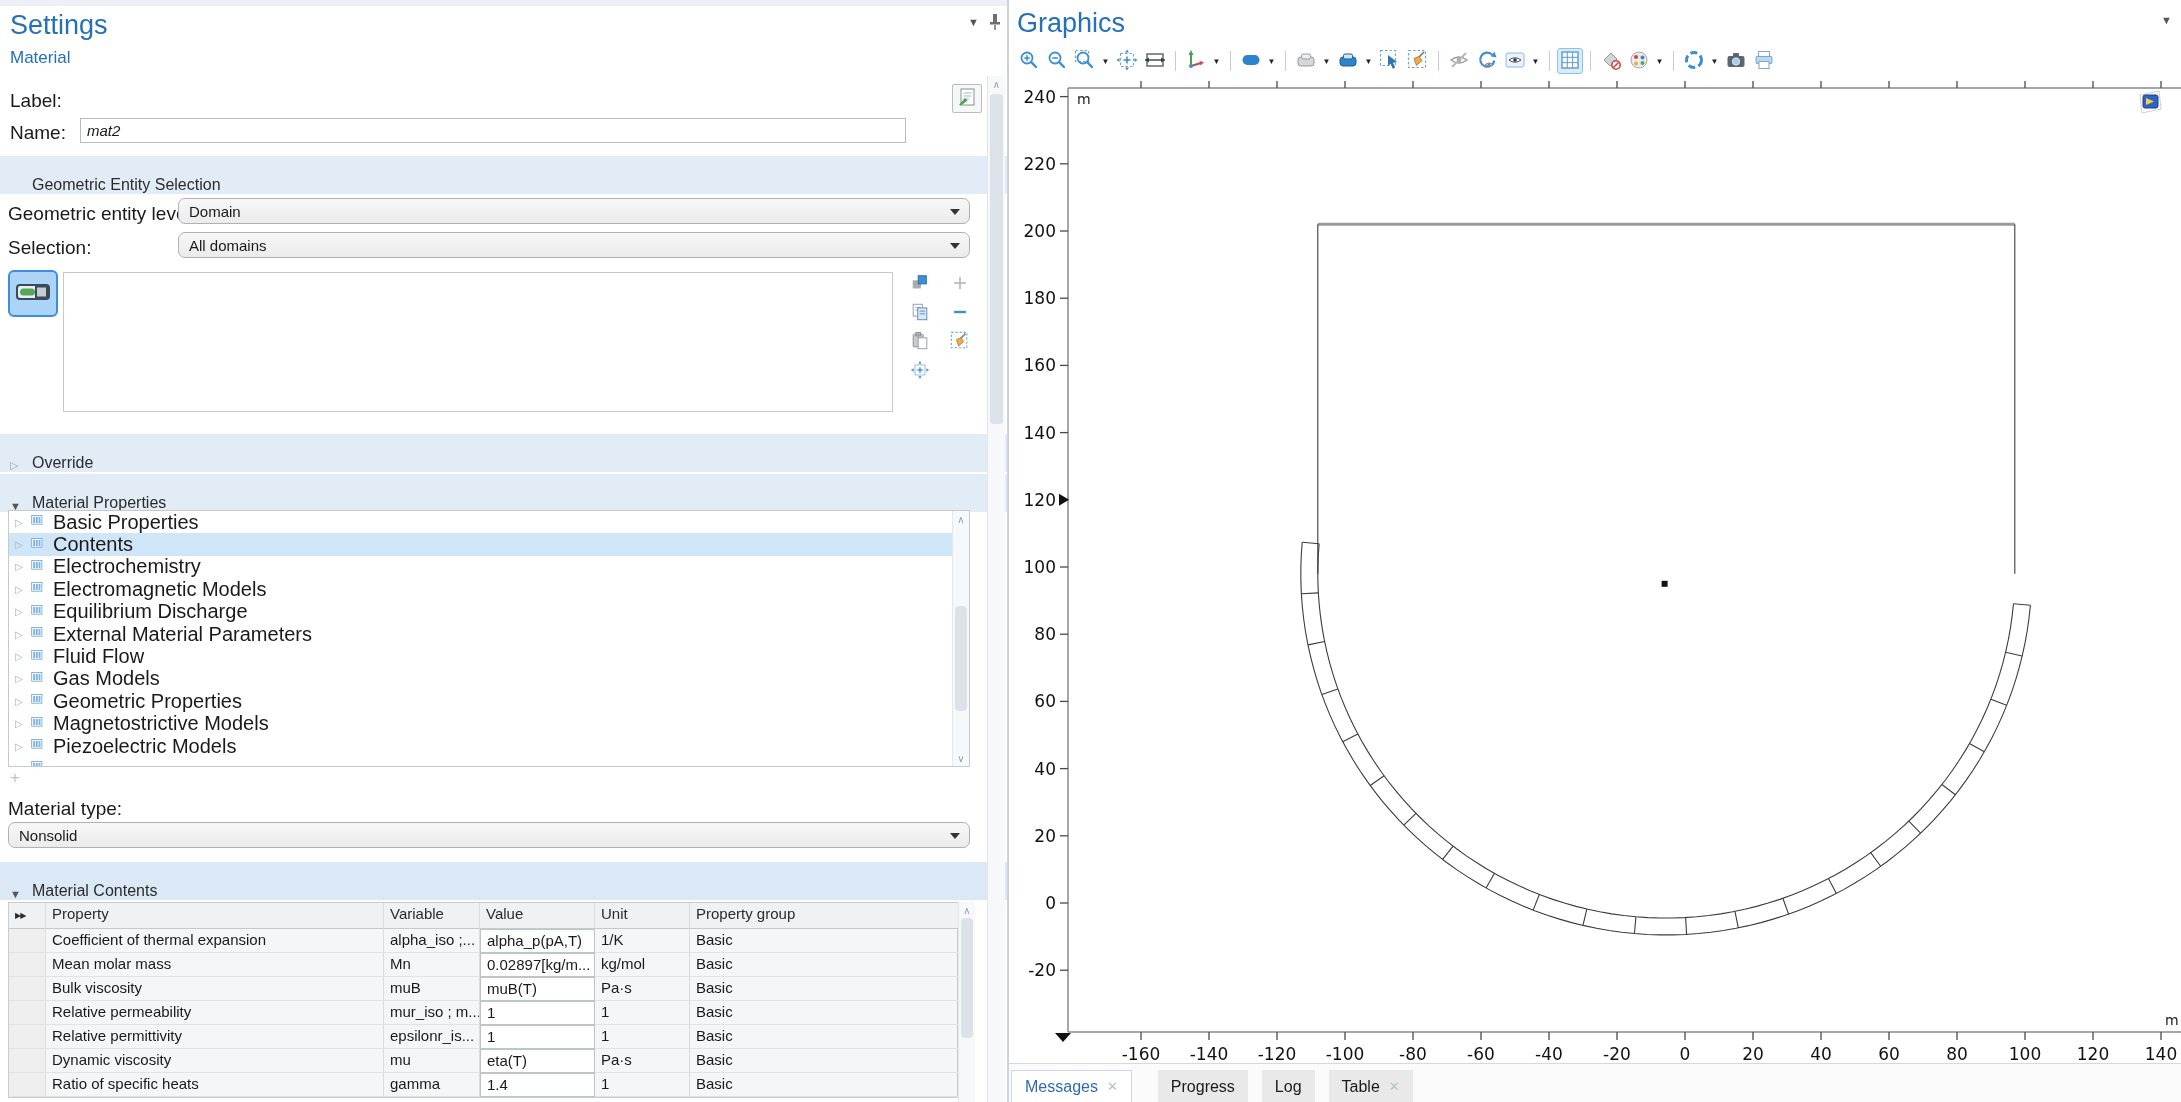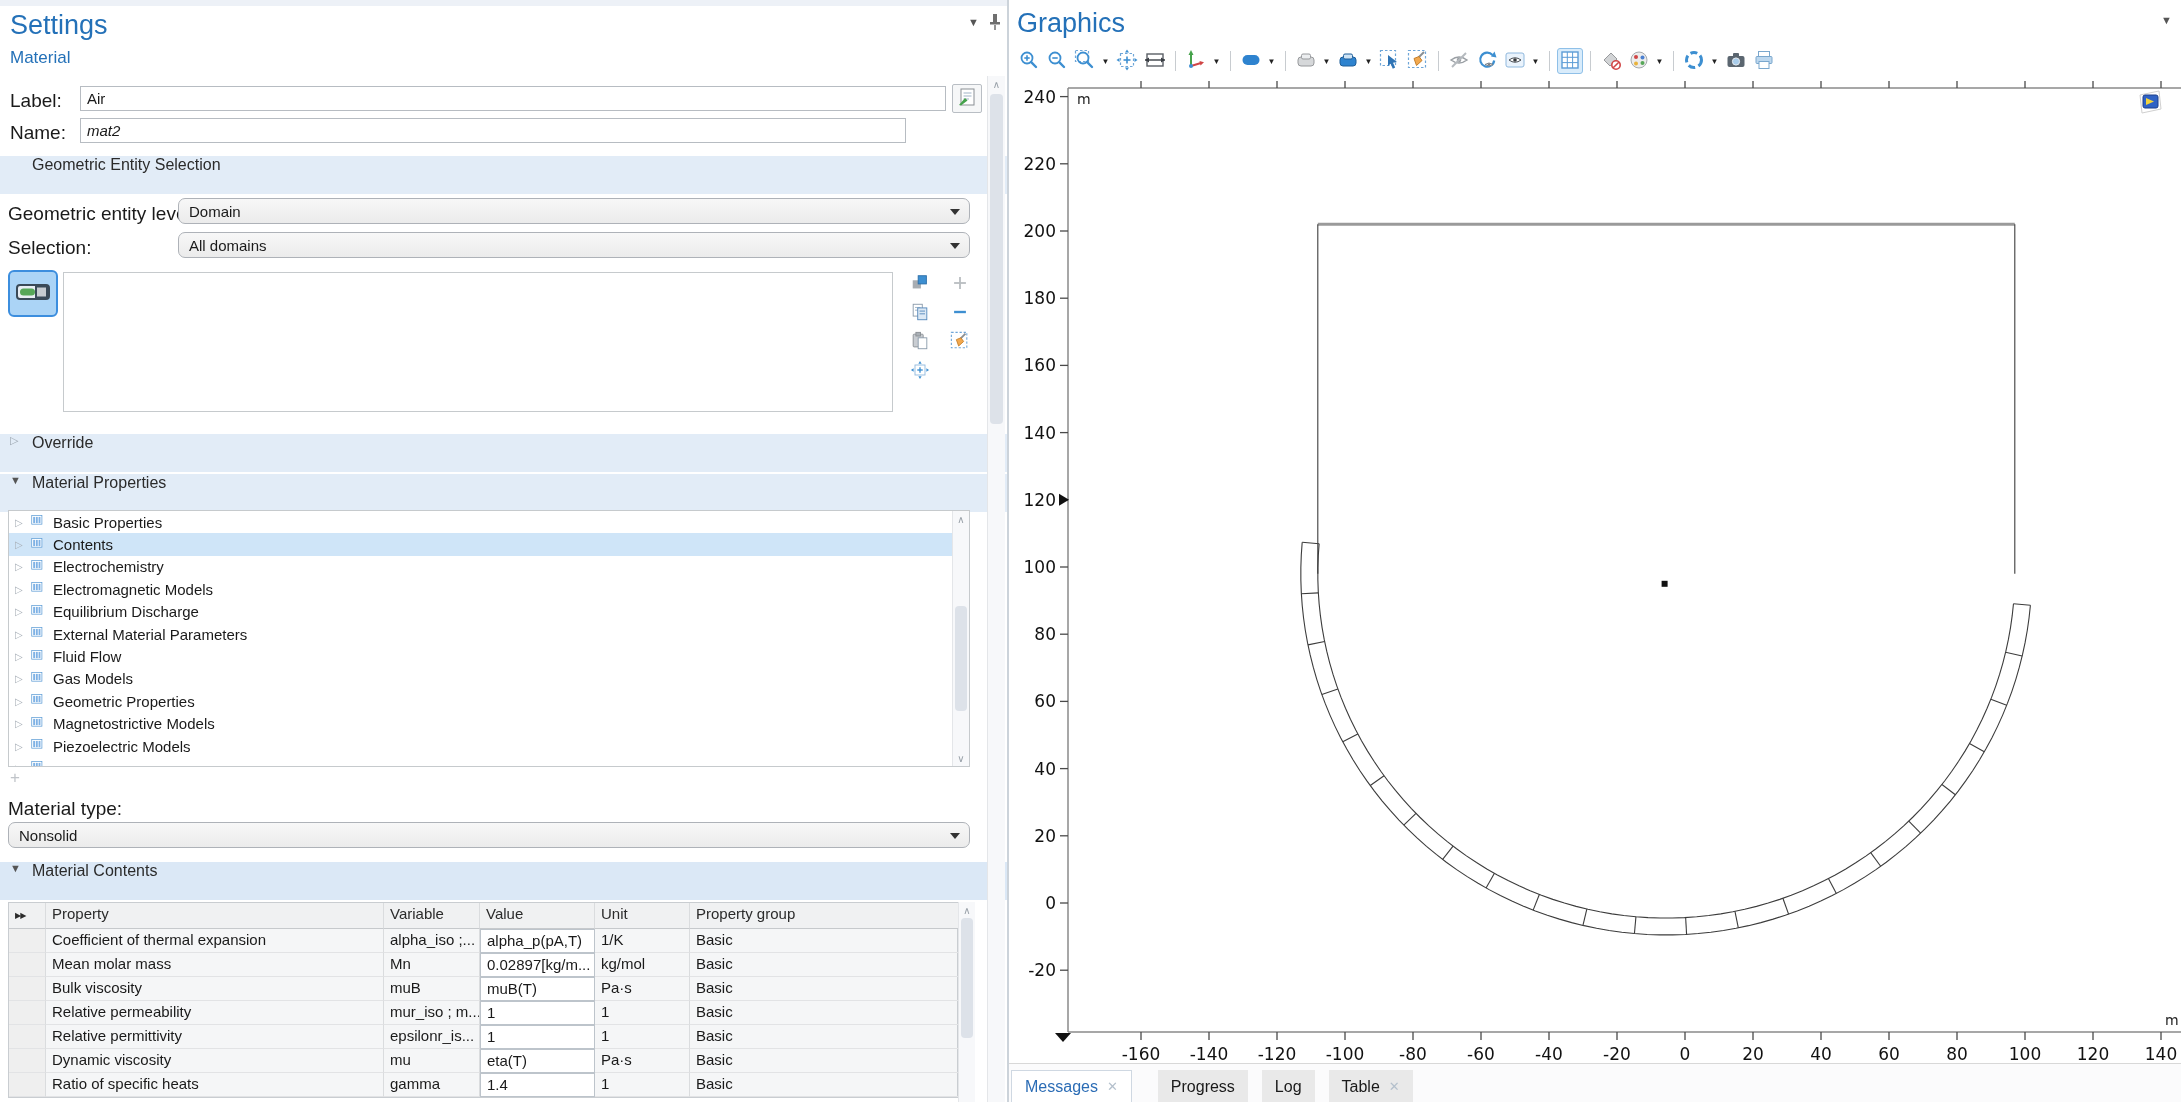--- a/index.html
+++ b/index.html
@@ -11,41 +11,41 @@
   .topstrip{position:absolute;left:0;top:0;width:100%;height:6px;background:#edf1f7}
   .panel-title{font-size:27px;font-weight:300;color:#2471b8}
   .panel-subtitle{font-size:17px;font-weight:300;color:#2471b8}
   .hdr-mini{color:#555;font-size:11px;cursor:default}
   .field-label{font-size:19px;color:#1a1a1a}
   .text-input{position:absolute;height:25px;border:1px solid #b7bcc2;background:#fff;
     font:15px "Liberation Sans",sans-serif;padding:0 6px;color:#1a1a1a}
   .icon-btn{display:inline-flex;align-items:center;justify-content:center;background:#f6f7f8;
     border:1px solid #b9bec4;border-radius:2px}
   .section-hdr{position:absolute;left:0;width:1008px;height:38px;background:#e2ecf7;
-    display:flex;align-items:flex-start;font-size:16px;color:#2b2b2b}
+    display:flex;align-items:flex-end;font-size:16px;color:#2b2b2b}
   .sec-arrow{width:22px;margin-left:10px;font-size:11px;color:#555;text-align:left}
   .sec-arrow.hollow{color:#9aa4ae}
   .dropdown{position:absolute;height:26px;border:1px solid #aeb2b8;border-radius:7px;
     background:linear-gradient(#f7f7f7,#ebebeb);display:flex;align-items:center;
     padding:0 10px;font-size:15px;color:#1a1a1a}
   .dropdown .caret{position:absolute;right:9px;top:10px;width:0;height:0;
     border-left:5px solid transparent;border-right:5px solid transparent;border-top:6px solid #333}
   .listbox{position:absolute;background:#fff;border:1px solid #c6cacd}
   .side-icons{position:absolute;display:flex;flex-direction:column;gap:5px}
   .sbtn{width:24px;height:24px;display:flex;align-items:center;justify-content:center}
   .active-toggle{position:absolute;left:8px;top:270px;width:50px;height:47px;border:2px solid #3c8ede;
     border-radius:6px;background:#abd4f6;display:flex;align-items:center;justify-content:center}
   
   #mp-list{position:absolute;left:8px;top:510px;width:962px;height:257px;border:1px solid #c6cacd;
     background:#fff;overflow:hidden}
   .mp-row{height:22.4px;display:flex;align-items:center;padding-left:6px}
   .mp-row.selected{background:#cfe5f8}
   .mp-chev{width:16px;font-size:10px;color:#a9b0b8}
   .mp-ico{width:22px;display:flex}
-  .mp-label{font-size:15px}
+  .mp-label{font-size:20px}
   .vscroll{position:absolute;background:#f7f8fa;border-left:1px solid #e4e6e9}
   .vs-arrow{width:100%;text-align:center;font-size:10px;color:#98a0a8;padding-top:3px}
   .vs-thumb{position:absolute;left:2px;right:2px;background:#dde2e9;border-radius:4px}
   .plus-faint{color:#c0c4c9;font-size:17px}
   
   #mc-table{position:absolute;left:8px;top:902px;width:950px;border:1px solid #c9cdd1;
     display:grid;grid-template-columns:37px 338px 96px 115px 95px 269px;background:#f5f6f7}
   .mc-cell{height:24px;border-right:1px solid #dadcde;border-bottom:1px solid #e2e3e5;
     padding:2px 6px;font-size:15px;white-space:nowrap;overflow:hidden}
   .mc-head{height:26px;background:#f0f1f2;border-bottom:1px solid #c6c9cc;color:#2b2b2b}
@@ -86,21 +86,20 @@
         <rect x="5" y="1" width="4" height="8" fill="#6f6f6f"></rect>
         <rect x="2" y="9" width="10" height="2.5" fill="#6f6f6f"></rect>
         <line x1="7" y1="12" x2="7" y2="17" stroke="#6f6f6f" stroke-width="1.5"></line>
       </svg>
   </div>
   <div class="abs" style="left:10px;top:48px">
     <span class="panel-subtitle">Material</span>
   </div>
 
   <div class="abs field-label" style="left:10px;top:90px">Label:</div>
-  <input class="text-input" style="left: 80px; top: 86px; width: 866px;" value="Air">
   <div class="icon-btn abs" style="left:952px;top:84px;width:30px;height:29px">
     <span>
       <svg width="20" height="20" viewBox="0 0 20 20">
           <rect x="4" y="2" width="13" height="16" fill="#fff" stroke="#8a8f94"></rect>
           <line x1="6.5" y1="6" x2="14.5" y2="6" stroke="#9fb3c6"></line>
           <line x1="6.5" y1="9" x2="14.5" y2="9" stroke="#9fb3c6"></line>
           <line x1="6.5" y1="12" x2="12" y2="12" stroke="#9fb3c6"></line>
           <polygon points="2,18 8,11 10.5,13.5 4,18.5" fill="#45a24b"></polygon>
         </svg>
     </span>

